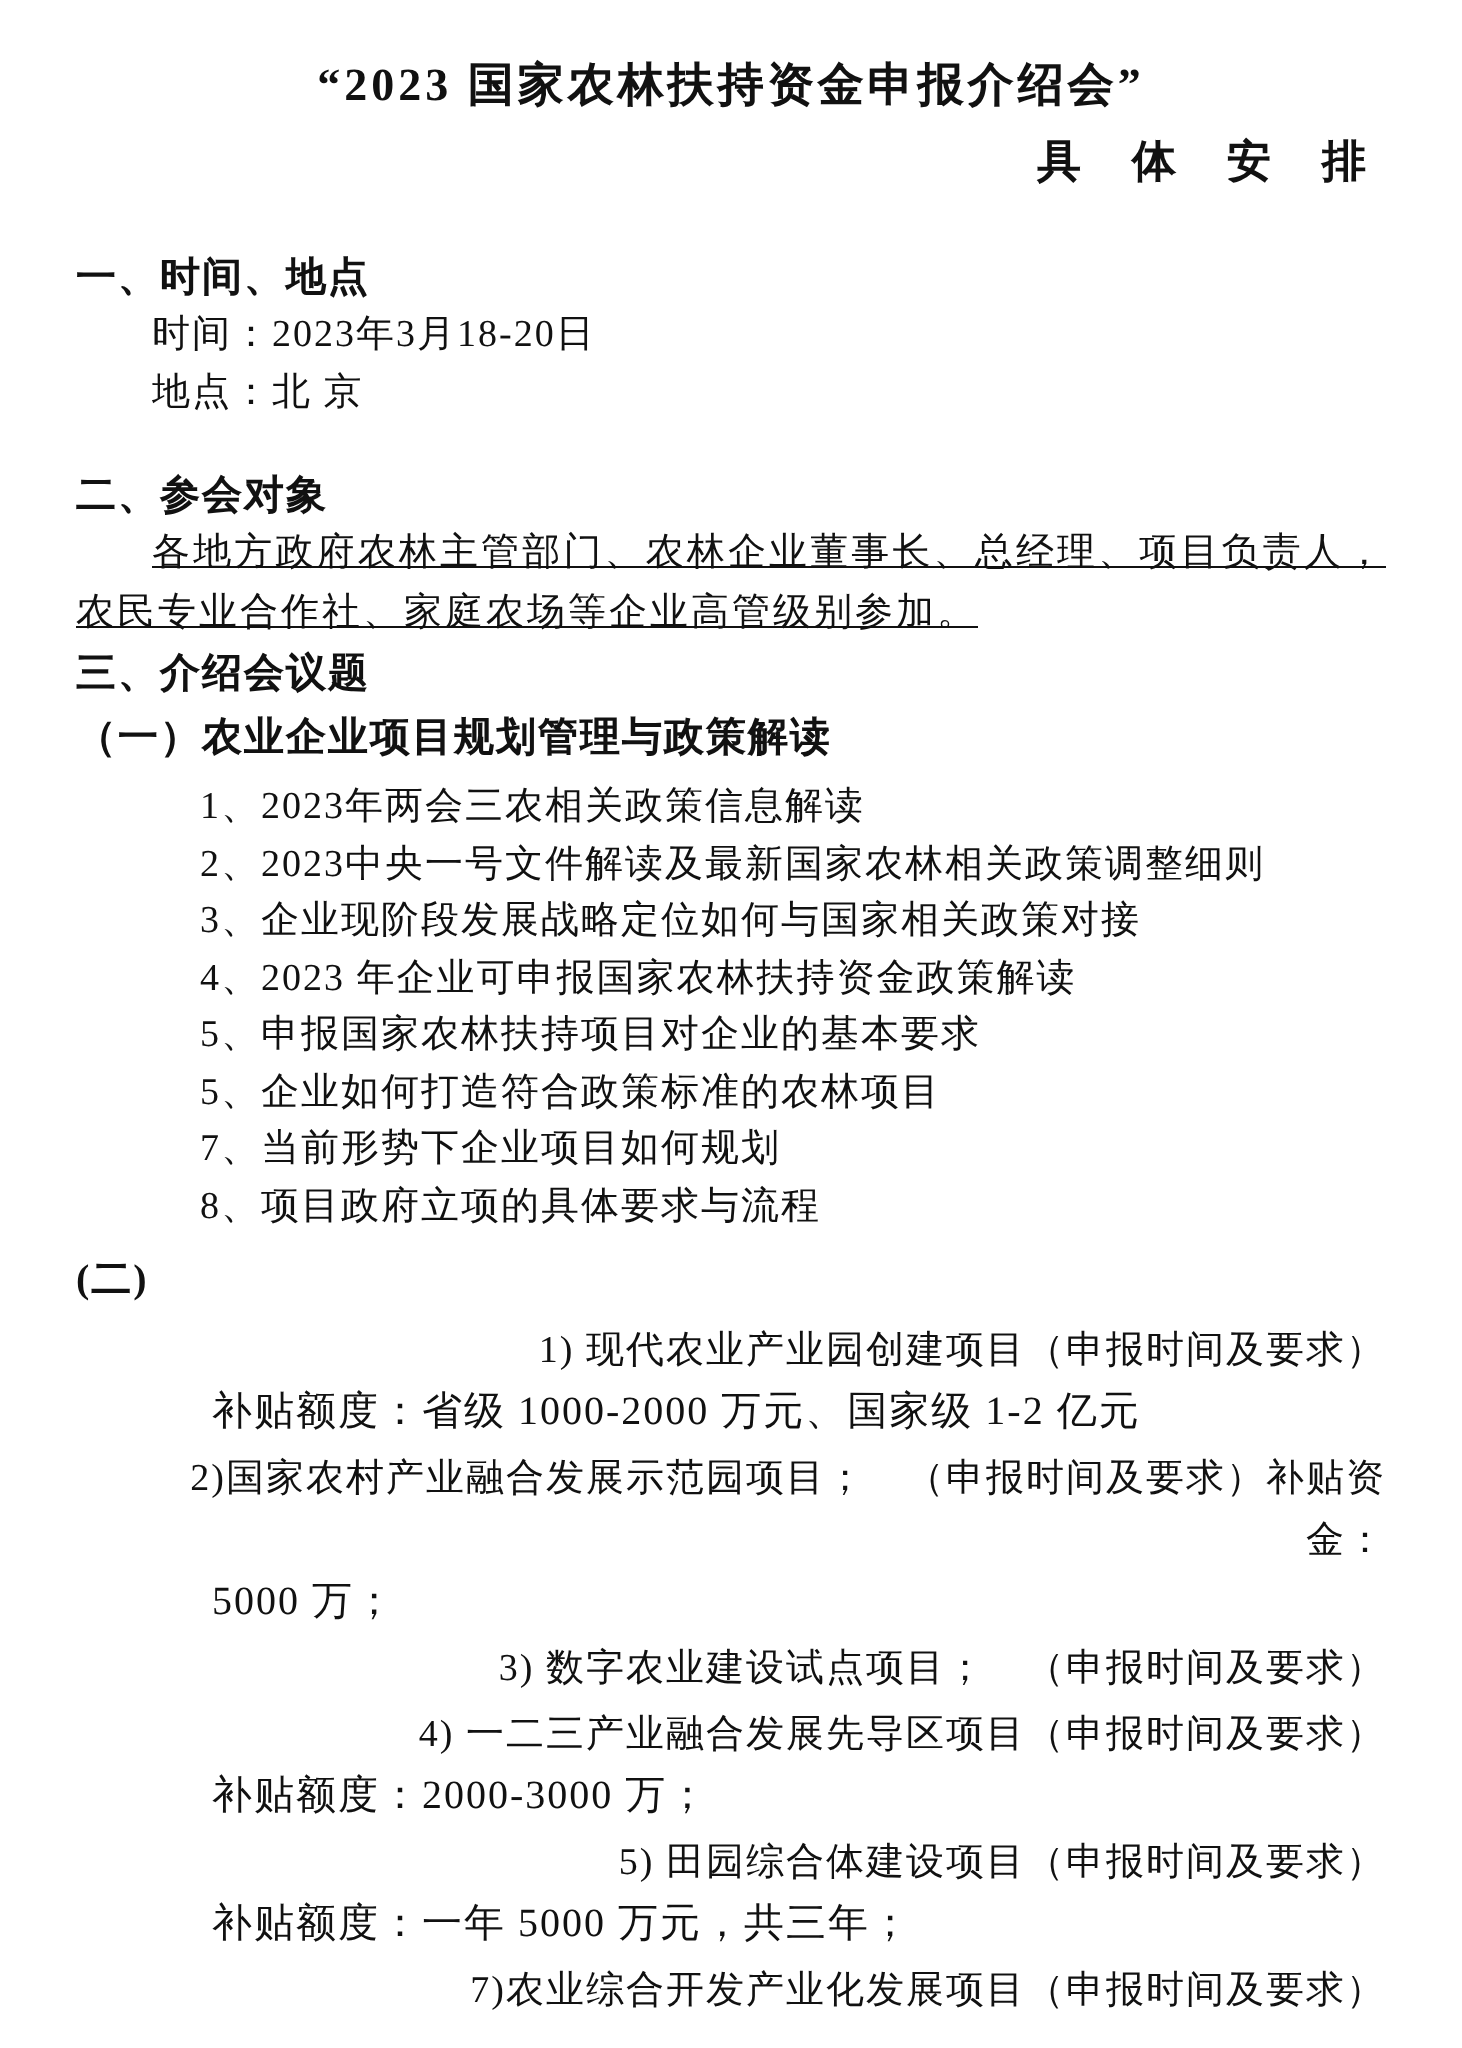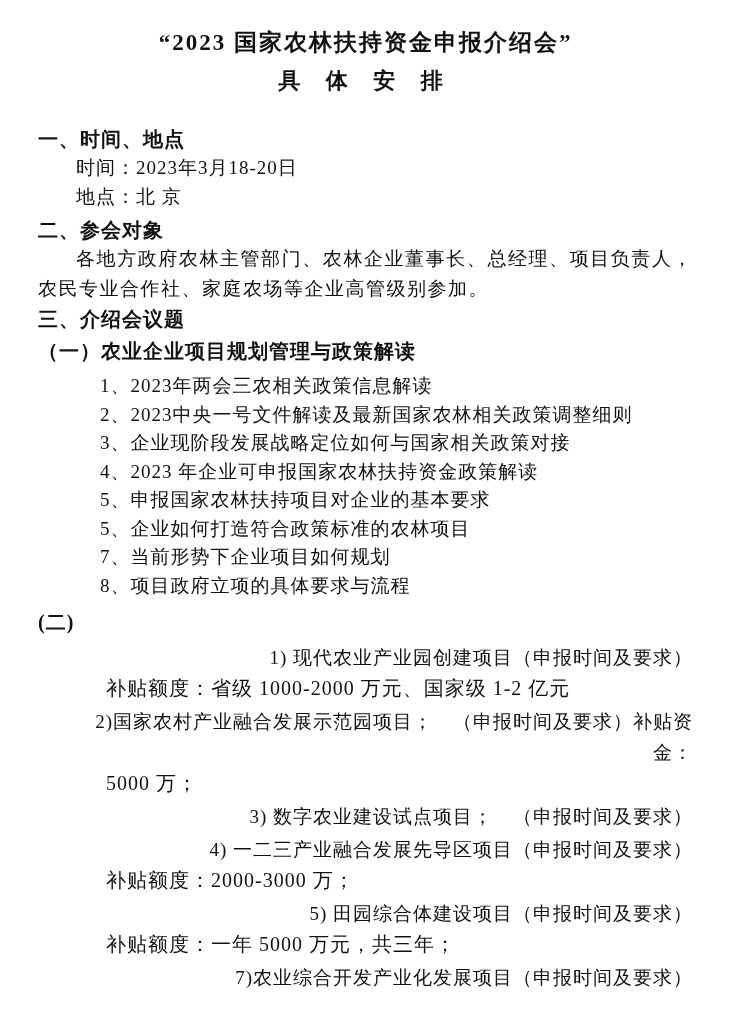--- a/index.html
+++ b/index.html
@@ -25,54 +25,55 @@
   
   .doc-title {
     text-align: center;
     font-size: 23px;
     line-height: 30px;
     font-weight: 700;
     letter-spacing: 2px;
     margin: 0 0 8px 0;
   }
   .doc-subtitle {
-    text-align: center;
+    text-align: right;
     font-size: 22px;
     line-height: 30px;
     font-weight: 700;
     letter-spacing: 10px;
     margin: 0 0 30px 0;
   }
 
   
   .sec-heading {
     font-size: 20px;
     line-height: 27px;
     font-weight: 700;
     letter-spacing: 1px;
     margin: 0;
   }
-  .sec-heading.mt { margin-top: 6px; }
+  .sec-heading.mt { margin-top: 24px; }
 
   
   .line {
     font-size: 19px;
     line-height: 29px;
     letter-spacing: 1px;
     margin: 0;
   }
   .indent-2em { padding-left: 38px; }
 
   .para {
     font-size: 19px;
     line-height: 30px;
     letter-spacing: 1.5px;
     text-indent: 2em;
     text-align: justify;
     margin: 0 0 2px 0;
+    text-decoration: underline;
   }
 
   
   .part1-heading {
     font-size: 20px;
     line-height: 27px;
     font-weight: 700;
     letter-spacing: 1px;
     margin: 5px 0 7px 0;
   }

